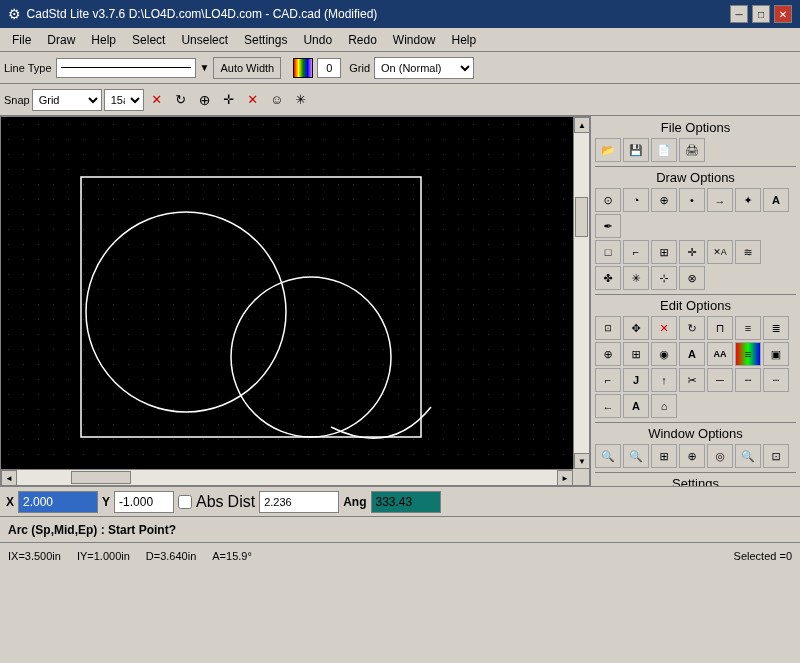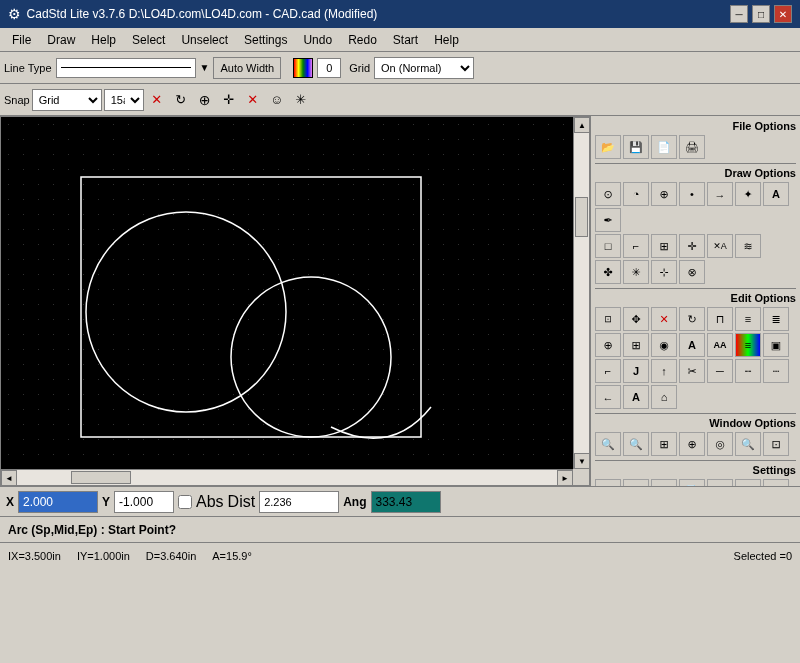--- a/index.html
+++ b/index.html
@@ -34,21 +34,21 @@
     
     
     #canvas-area { flex: 1; background: #d4d0c8; border: 1px solid #808080; position: relative; display: flex; flex-direction: column; }
     .scroll-btn { width: 16px; height: 16px; background: #d4d0c8; border: 1px solid #808080; display: flex; align-items: center; justify-content: center; font-size: 8px; cursor: pointer; flex-shrink: 0; }
     
     #drawing-canvas { background: #000; position: absolute; top: 0; left: 0; right: 16px; bottom: 16px; }
     
     
     #right-panel { width: 210px; background: #d4d0c8; border-left: 1px solid #808080; padding: 4px; overflow-y: auto; flex-shrink: 0; }
     .panel-section { margin-bottom: 4px; }
-    .panel-title { font-size: 11px; text-align: right; margin-bottom: 3px; font-weight: bold; }
+    .panel-title { font-size: 13px; text-align: center; margin-bottom: 3px; font-weight: normal; }
     .panel-icons-row { display: flex; gap: 2px; margin-bottom: 2px; flex-wrap: wrap; }
     .p-icon { width: 26px; height: 24px; background: #d4d0c8; border: 1px solid #a0a0a0; display: flex; align-items: center; justify-content: center; font-size: 11px; cursor: pointer; }
     .section-divider { border-top: 1px solid #808080; margin: 3px 0; }
     
     
     #status-bar1 { height: 30px; background: #d4d0c8; border-top: 1px solid #808080; display: flex; align-items: center; padding: 0 4px; gap: 4px; }
     .coord-label { font-size: 12px; font-weight: bold; }
     .coord-input { height: 22px; width: 90px; background: #316ac5; color: white; border: 1px solid #808080; padding: 0 4px; font-size: 12px; }
     .coord-input2 { height: 22px; width: 90px; background: white; border: 1px solid #808080; padding: 0 4px; font-size: 12px; }
     .abs-checkbox { width: 14px; height: 14px; }
@@ -86,21 +86,21 @@
 
 <div id="menu-bar">
   <span class="menu-item">File</span>
   <span class="menu-item">Draw</span>
   <span class="menu-item">Help</span>
   <span class="menu-item">Select</span>
   <span class="menu-item">Unselect</span>
   <span class="menu-item">Settings</span>
   <span class="menu-item">Undo</span>
   <span class="menu-item">Redo</span>
-  <span class="menu-item">Start</span>
+  <span class="menu-item">Window</span>
   <span class="menu-item">Help</span>
 </div>
 
 <div id="toolbar1">
   <span class="toolbar-label">Line Type</span>
   <div class="linetype-preview">
     <div class="linetype-line"></div>
   </div>
   <span style="font-size:10px; cursor:pointer;">▼</span>
   <button class="toolbar-btn">Auto Width</button>

